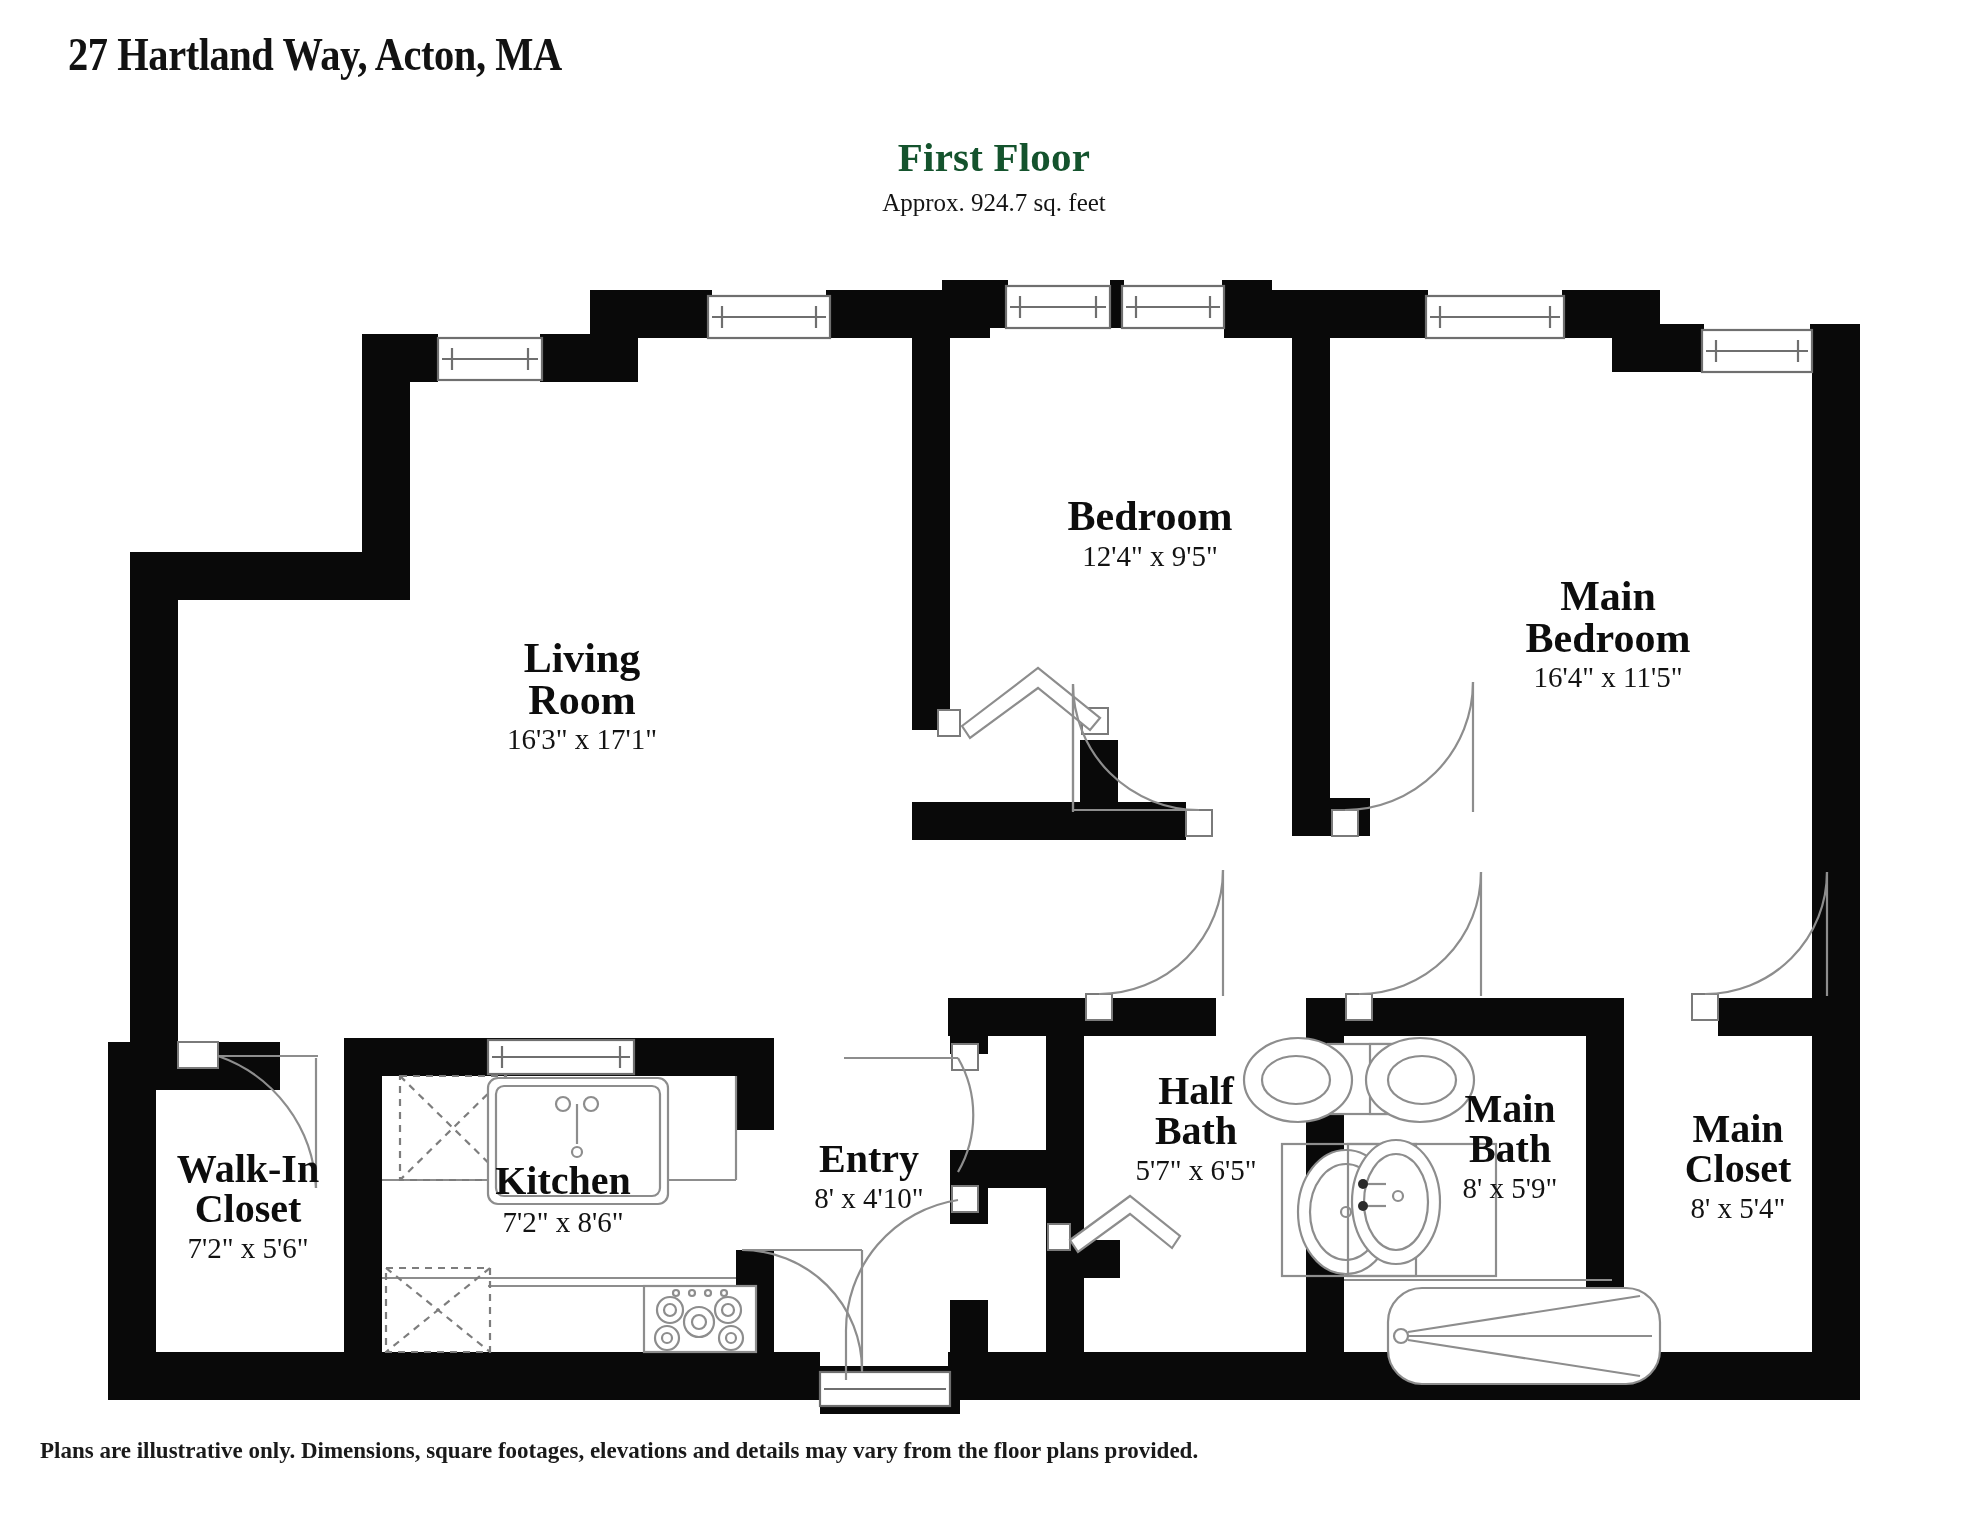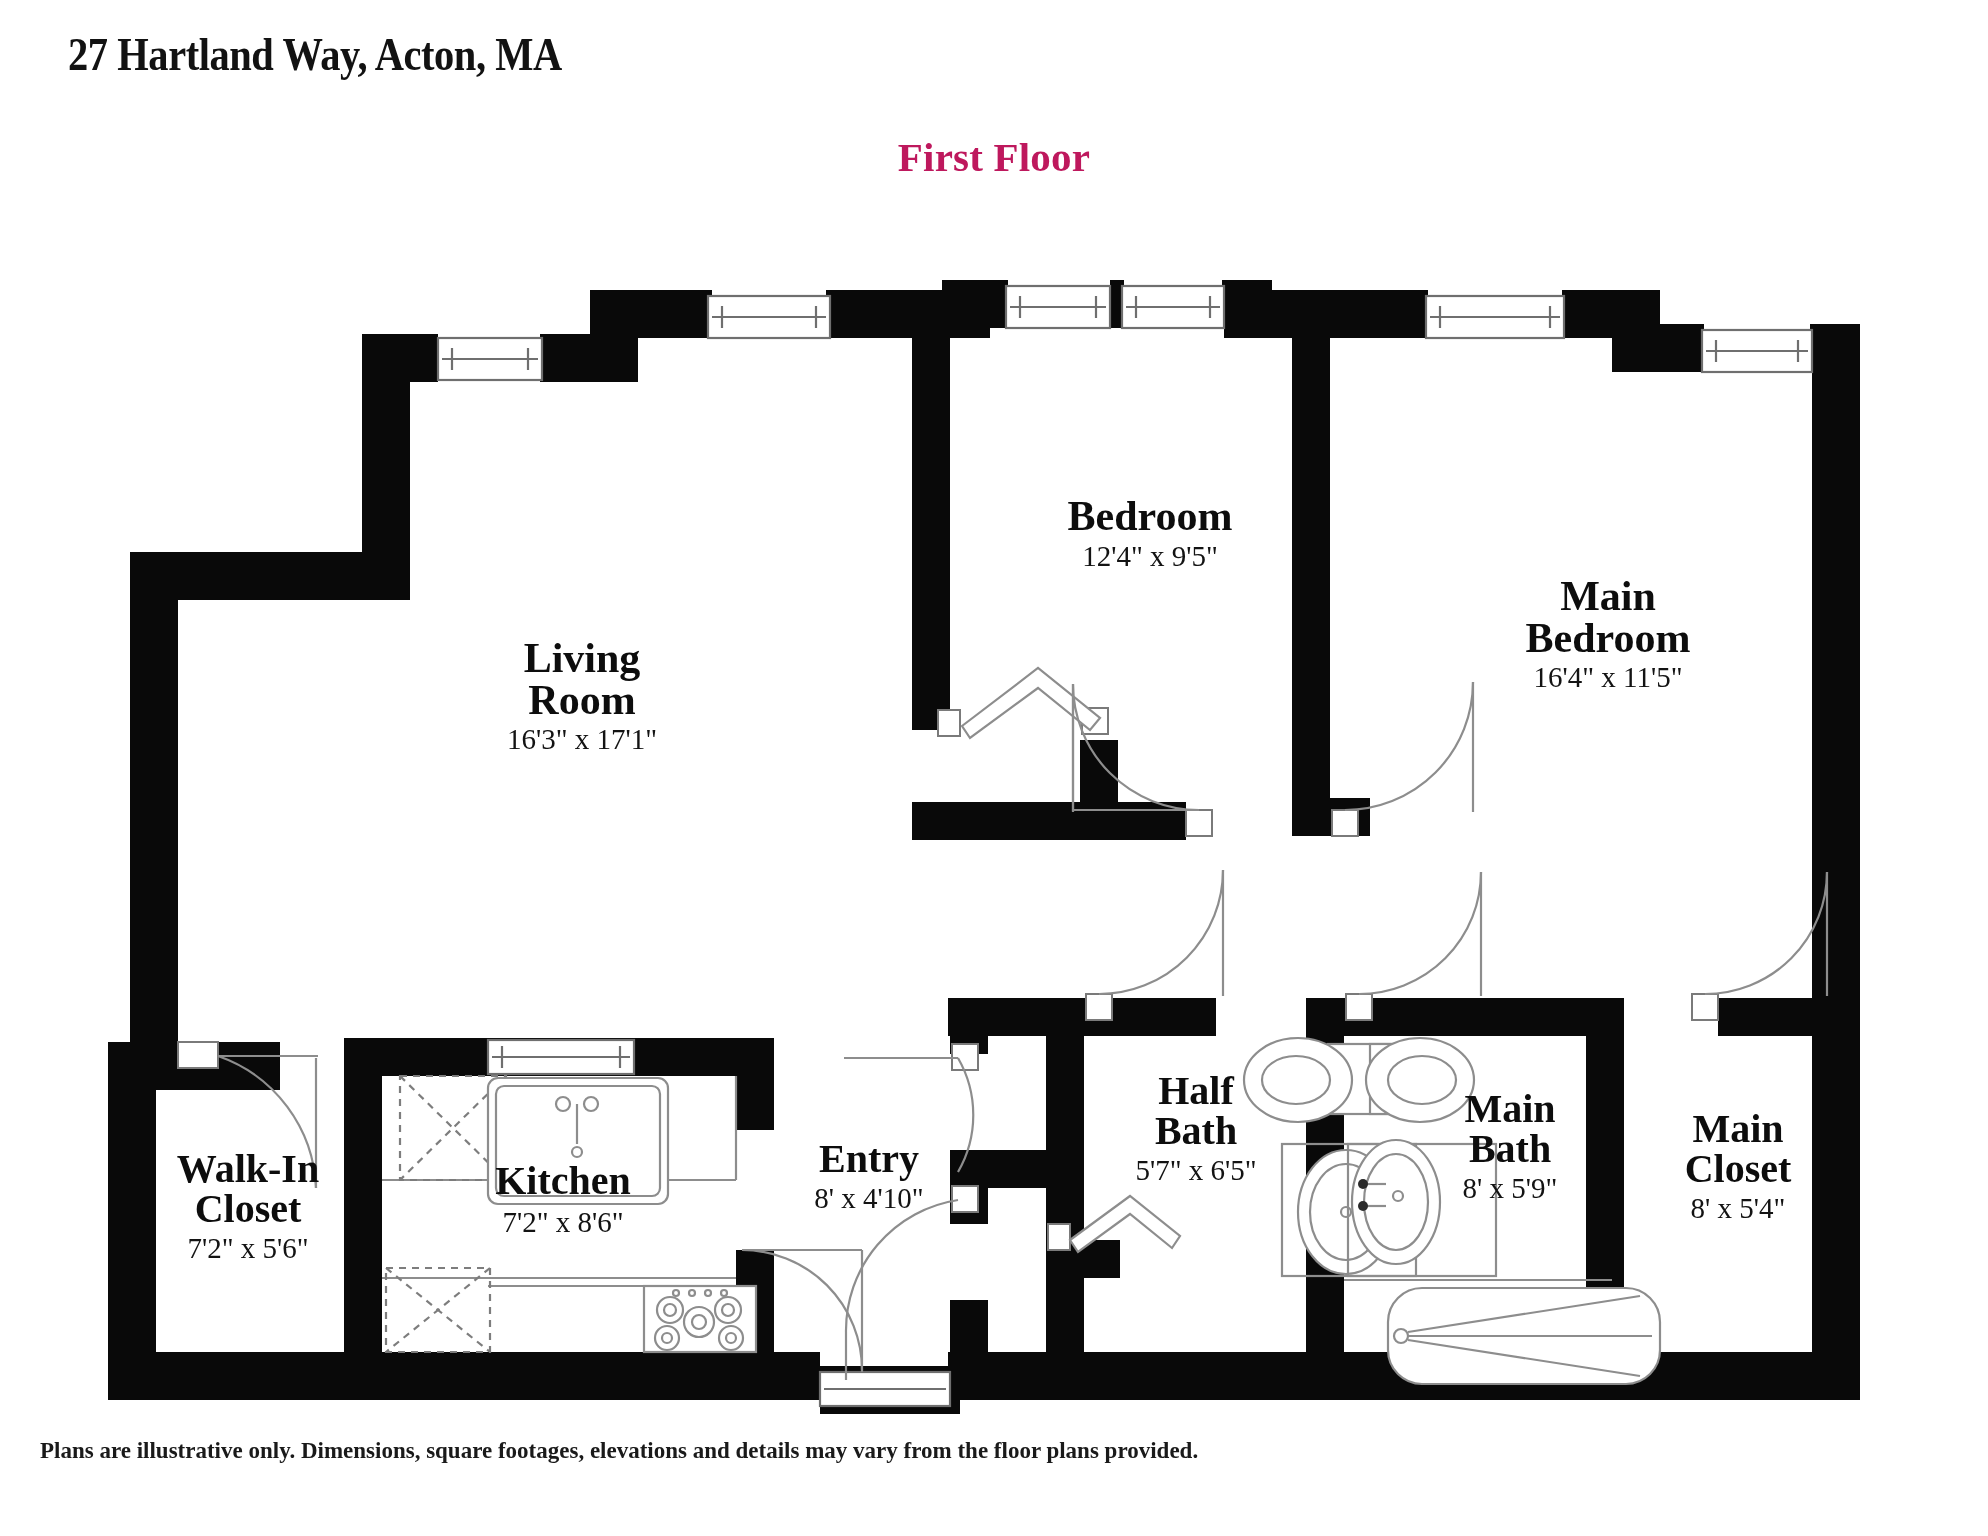--- a/index.html
+++ b/index.html
@@ -38,21 +38,21 @@
     left: 0;
     top: 136px;
     width: 1988px;
     text-align: center;
     pointer-events: none;
   }
   .floor-heading .floor-name {
     font-size: 41px;
     font-weight: 700;
     line-height: 1.05;
-    color: #be185d;
+    color: #14532d;
     letter-spacing: 0.2px;
   }
   .floor-heading .floor-sqft {
     font-size: 25px;
     font-weight: 400;
     line-height: 1.4;
     margin-top: 6px;
     color: #151515;
   }
   .disclaimer {
@@ -96,20 +96,21 @@
 </style>
 </head>
 <body>
 
 <div id="page">
 
   <div class="address-title">27 Hartland Way, Acton, MA</div>
 
   <div class="floor-heading">
     <div class="floor-name">First Floor</div>
+    <div class="floor-sqft">Approx. 924.7 sq. feet</div>
   </div>
 
   <svg class="plan" viewBox="0 0 1988 1536" xmlns="http://www.w3.org/2000/svg">
 
     <g>
 
       <path class="wall" d="M 178 552 L 178 1048 L 130 1048 L 130 552 Z"></path>
       <path class="wall" d="M 178 552 L 362 552 L 362 600 L 178 600 Z"></path>
       <path class="wall" d="M 362 334 L 362 600 L 410 600 L 410 334 Z"></path>
       <path class="wall" d="M 362 334 L 438 334 L 438 382 L 362 382 Z"></path>

